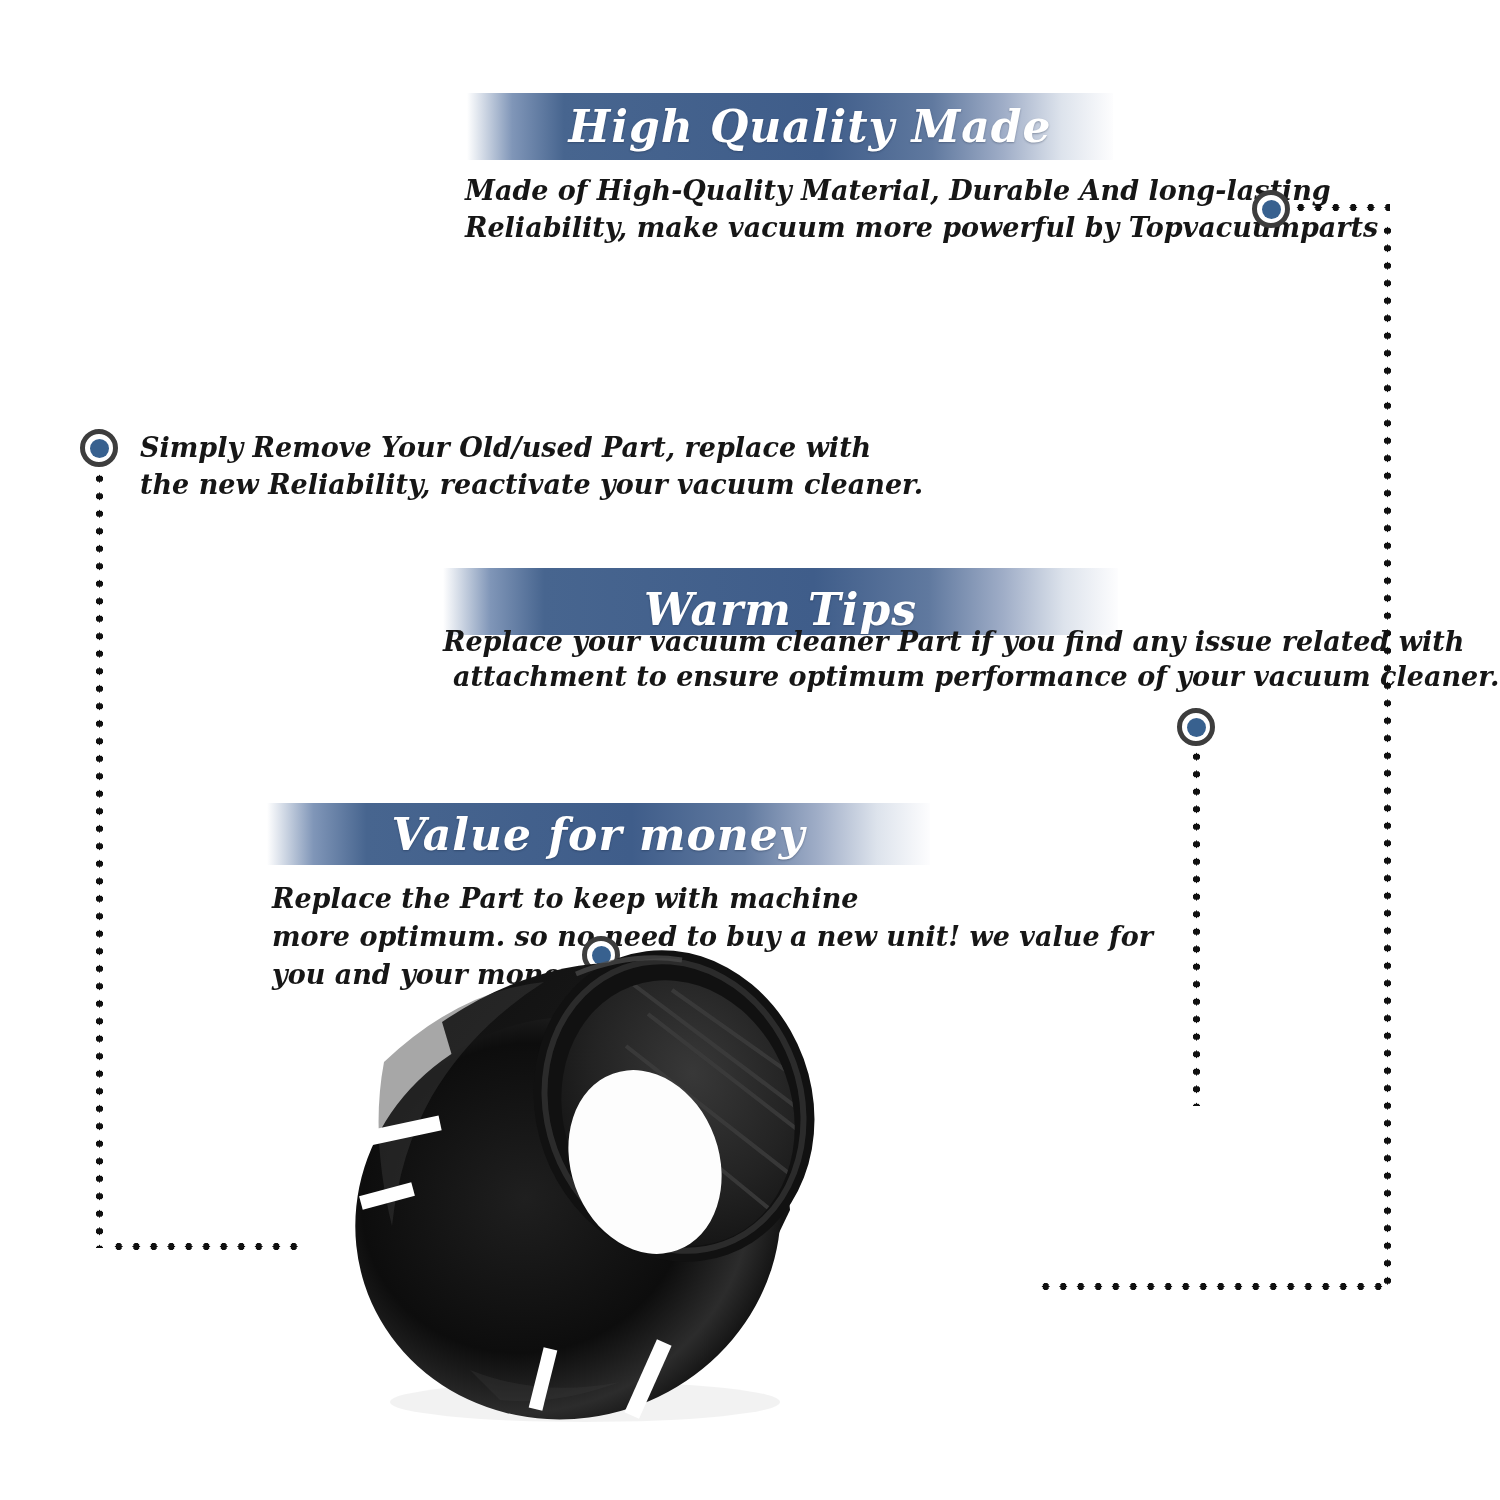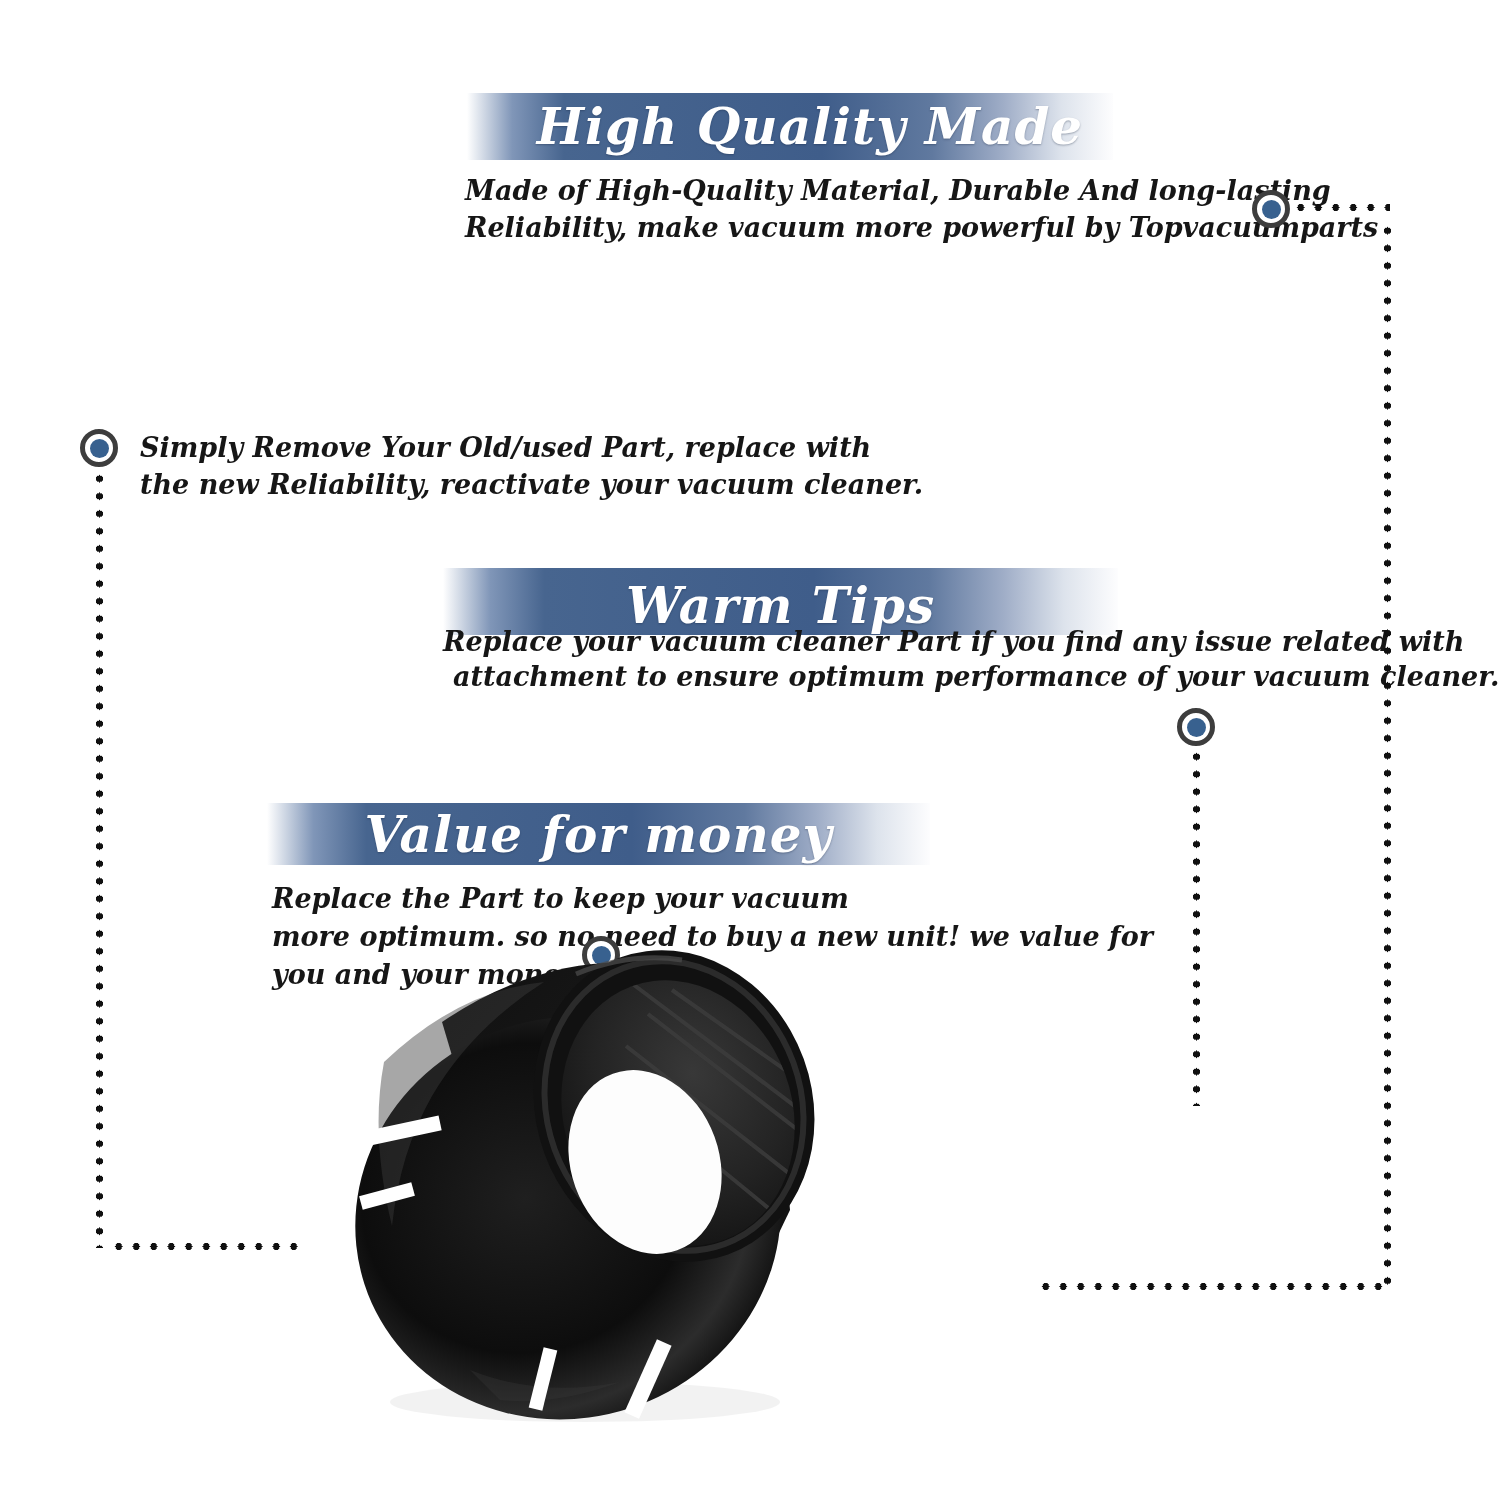--- a/index.html
+++ b/index.html
@@ -6,21 +6,21 @@
   #stage{
     position:relative;width:1500px;height:1500px;background:#ffffff;overflow:hidden;
     font-family:"DejaVu Serif","Liberation Serif",serif;
   }
   .banner{
     position:absolute;height:67px;
     background:linear-gradient(90deg,#ffffff 0%,#8096b8 7%,#47658f 15%,#3f5d8a 55%,#60799f 72%,#9fadc7 83%,#dde3ec 92%,#fdfdfe 100%);
     display:flex;align-items:center;justify-content:center;
   }
   .banner-title{
-    color:#ffffff;font-style:italic;font-weight:bold;font-size:50px;
+    color:#ffffff;font-style:italic;font-weight:bold;font-size:44px;
     letter-spacing:1px;white-space:nowrap;text-shadow:0 1px 2px rgba(20,35,60,.35);
   }
   .body-text{
     position:absolute;color:#161616;font-style:italic;font-weight:bold;
     font-size:27px;line-height:37px;white-space:nowrap;
   }
   .dot-h{
     position:absolute;height:7px;
     background-image:radial-gradient(circle closest-side,#101010 98%,transparent 100%);
     background-size:17.5px 7px;background-repeat:repeat-x;
@@ -63,21 +63,21 @@
   </div>
   <div class="body-text" style="left:443px;top:624px;line-height:35px;">
     <div>Replace your vacuum cleaner Part if you find any issue related with</div>
     <div style="padding-left:10px;">attachment to ensure optimum performance of your vacuum cleaner.</div>
   </div>
 
   <div class="banner" style="left:267px;top:803px;width:663px;height:62px;">
     <div class="banner-title">Value for money</div>
   </div>
   <div class="body-text" style="left:272px;top:880px;line-height:38px;">
-    <div>Replace the Part to keep your vacuum</div>
+    <div>Replace the Part to keep with machine</div>
     <div>more optimum. so no need to buy a new unit! we value for</div>
     <div>you and your money.</div>
   </div>
 
   <div class="dot-h" style="left:1292px;top:204px;width:98px;"></div>
   <div class="dot-v" style="left:1384px;top:222px;height:1065px;"></div>
   <div class="dot-h" style="left:1037px;top:1283px;width:348px;"></div>
 
   <div class="dot-v" style="left:96px;top:470px;height:778px;"></div>
   <div class="dot-h" style="left:110px;top:1243px;width:190px;"></div>

